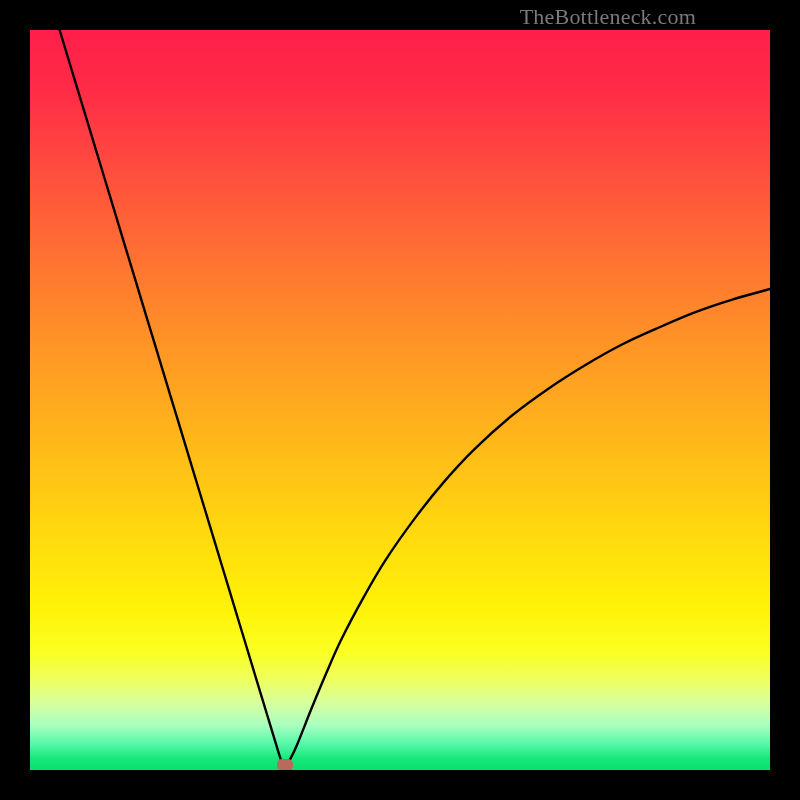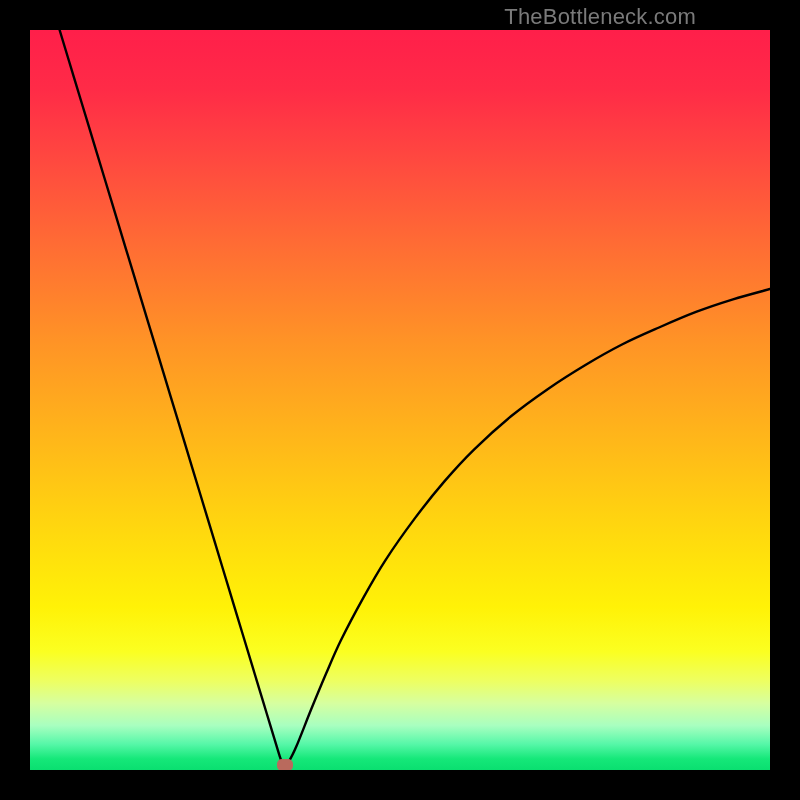--- a/index.html
+++ b/index.html
@@ -9,20 +9,21 @@
     height: 800px;
     overflow: hidden;
     background: #000;
     font-family: Arial, Helvetica, sans-serif;
   }
   .frame {
     position: relative;
     width: 704px;
     height: 800px;
     background: #000;
+    font-family: Liberation Serif, serif;
   }
   .plot-area {
     position: absolute;
     left: 30px;
     top: 30px;
     width: 740px;
     height: 740px;
     overflow: hidden;
   }
   .gradient {

